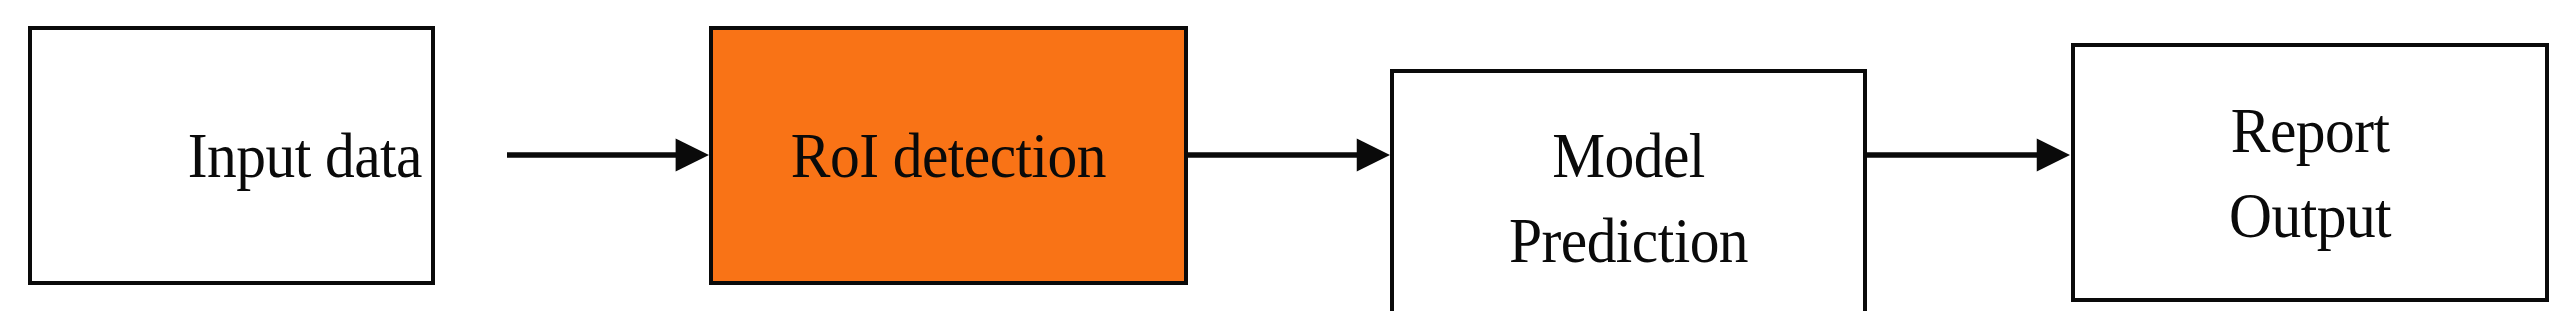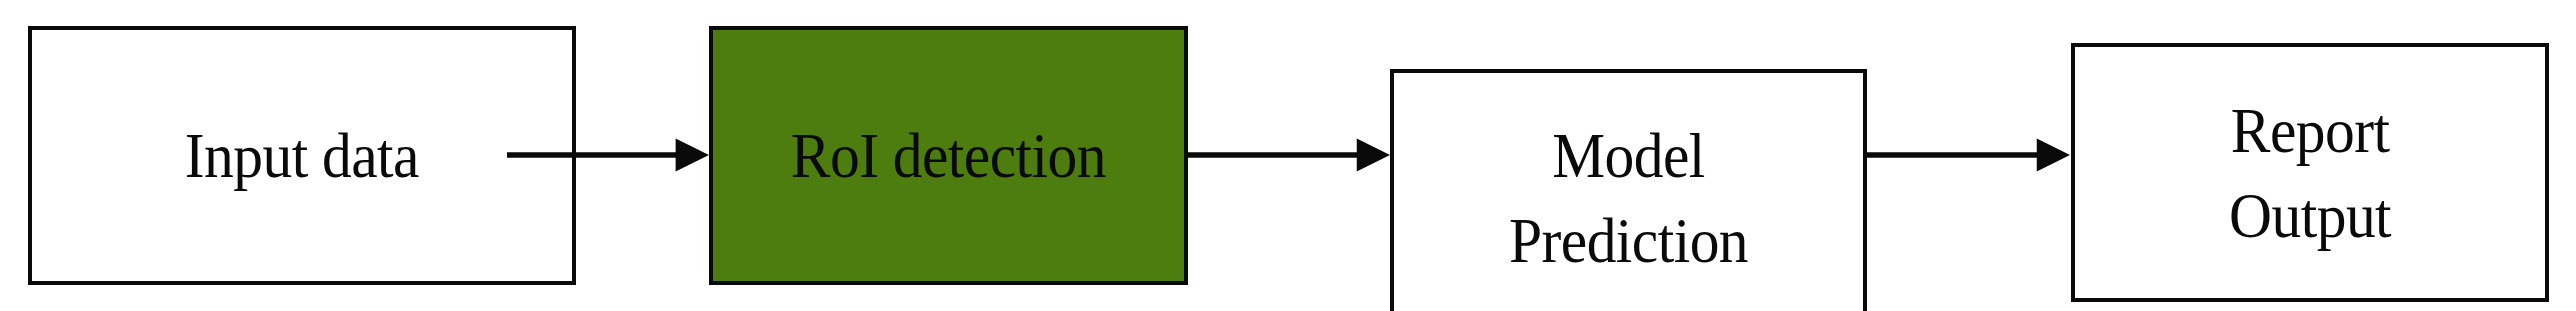--- a/index.html
+++ b/index.html
@@ -47,32 +47,32 @@
     width: 100%;
     height: 100%;
     overflow: visible;
   }
 </style>
 </head>
 <body>
 
 <div id="canvas" style="background: rgb(255, 255, 255);">
 
-  <div class="node" id="node-0" style="left: 28px; top: 25.6px; width: 548px; height: 259px; border-color: rgb(10, 10, 10); background: rgb(255, 255, 255);">
+  <div class="node" id="node-0" style="left: 28px; top: 25.6px; width: 407px; height: 259px; border-color: rgb(10, 10, 10); background: rgb(255, 255, 255); justify-content: flex-end;">
     <span class="node-label">Input data</span>
   </div>
 
   <div class="edge" id="edge-0" style="left: 507px; top: 138px; width: 202px;">
     <svg viewBox="0 0 339 58" preserveAspectRatio="none">
       <line x1="0" y1="29" x2="287" y2="29" stroke="#0a0a0a" stroke-width="9"></line>
       <polygon points="283,1 339,29 283,57" fill="#0a0a0a"></polygon>
     </svg>
   </div>
 
-  <div class="node" id="node-1" style="left: 709px; top: 25.6px; width: 479px; height: 259px; border-color: rgb(10, 10, 10); background: #4d7c0f;">
+  <div class="node" id="node-1" style="left: 709px; top: 25.6px; width: 479px; height: 259px; border-color: rgb(10, 10, 10); background: #f97316;">
     <span class="node-label">RoI detection</span>
   </div>
 
   <div class="edge" id="edge-1" style="left: 1188px; top: 138px; width: 202px;">
     <svg viewBox="0 0 340 58" preserveAspectRatio="none">
       <line x1="0" y1="29" x2="288" y2="29" stroke="#0a0a0a" stroke-width="9"></line>
       <polygon points="284,1 340,29 284,57" fill="#0a0a0a"></polygon>
     </svg>
   </div>
 

